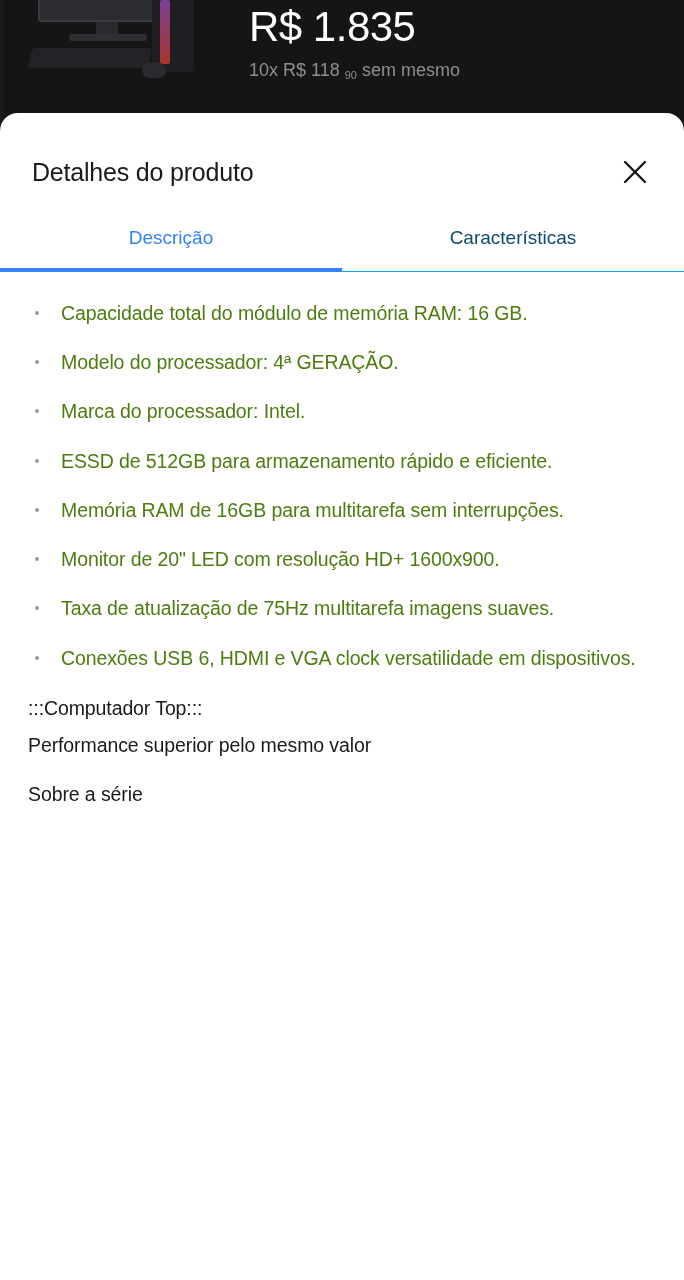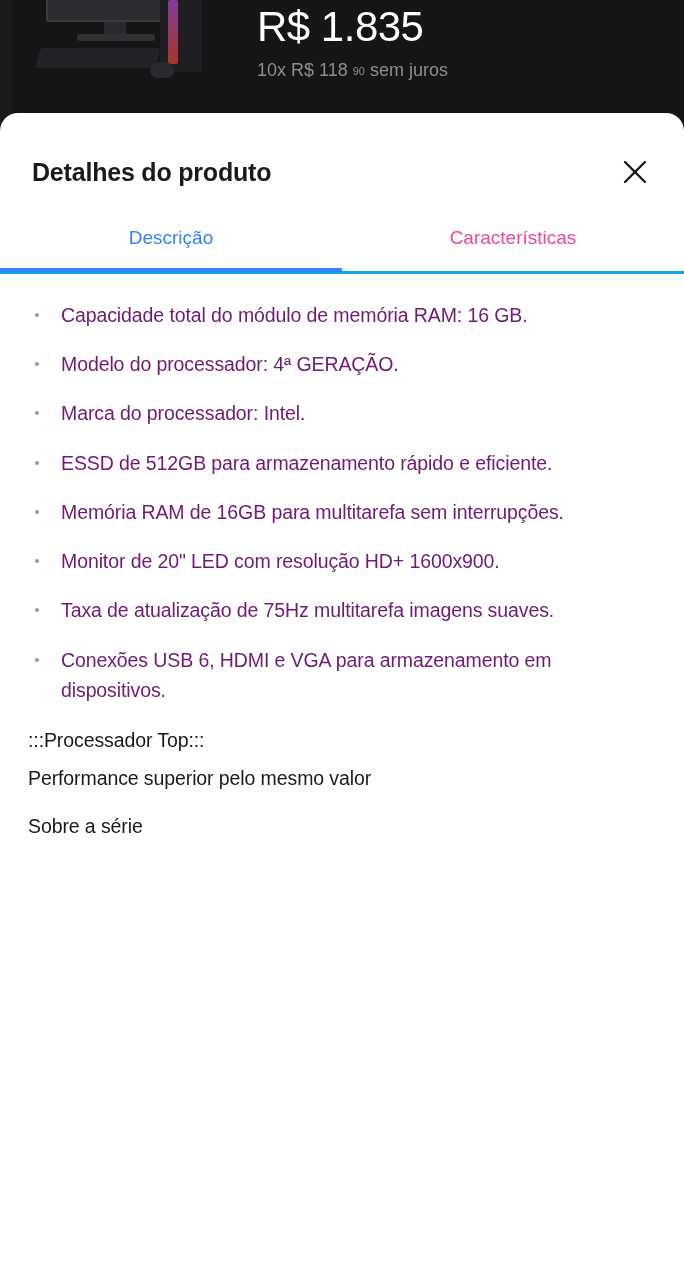--- a/index.html
+++ b/index.html
@@ -14,21 +14,21 @@
     position: relative;
     width: 684px;
     height: 1280px;
     background: #1a1a1a;
     overflow: hidden;
   }
 
   
   .bg-header {
     position: absolute;
-    top: 0; left: 12px; right: 0;
+    top: 0; left: 4px; right: 0;
     height: 125px;
     background: #151515;
     overflow: hidden;
   }
   .bg-product-image {
     position: absolute;
     left: 20px;
     top: -30px;
     width: 190px;
     height: 150px;
@@ -95,21 +95,21 @@
     font-weight: 400;
     color: #ffffff;
     letter-spacing: -0.5px;
     line-height: 54px;
   }
   .price-installment {
     font-size: 18px;
     color: #8e8e93;
     margin-top: 6px;
     display: flex;
-    align-items: center;
+    align-items: flex-end;
     gap: 5px;
   }
   .price-installment .sup { font-size: 11px; vertical-align: super; }
 
   
   .sheet {
     position: absolute;
     left: 0; right: 0;
     top: 113px;
     bottom: 0;
@@ -118,44 +118,44 @@
     overflow: hidden;
   }
   .sheet-header {
     display: flex;
     align-items: center;
     justify-content: space-between;
     padding: 40px 30px 22px 32px;
   }
   .sheet-title {
     font-size: 25px;
-    font-weight: 700;
+    font-weight: 400;
     color: #1a1a1a;
     letter-spacing: -0.2px;
   }
   .close-btn {
     width: 38px; height: 38px;
     display: flex;
     align-items: center;
     justify-content: center;
     cursor: pointer;
   }
   .close-btn svg { display: block; }
 
   .tabs {
     display: flex;
     position: relative;
-    border-bottom: 3px solid #0ea5e9;
+    border-bottom: 1px solid #0ea5e9;
   }
   .tab {
     flex: 1;
     text-align: center;
     padding: 14px 0 22px 0;
     font-size: 19px;
-    color: #ec4899;
+    color: #0c4a6e;
     cursor: pointer;
   }
   .tab.active {
     color: #3483fa;
   }
   .tab-indicator {
     position: absolute;
     bottom: -1px;
     left: 0;
     width: 50%;
@@ -172,21 +172,21 @@
     list-style: none;
     margin: 0 0 0 4px;
     padding: 0;
   }
   ul.specs li {
     position: relative;
     padding-left: 29px;
     margin-bottom: 19px;
     font-size: 19.5px;
     line-height: 1.55;
-    color: #701a75;
+    color: #4d7c0f;
     letter-spacing: -0.1px;
   }
   ul.specs li::before {
     content: "";
     position: absolute;
     left: 3px;
     top: 13px;
     width: 4px;
     height: 4px;
     border-radius: 50%;
@@ -217,21 +217,21 @@
       <div class="mouse"></div>
     </div>
 
     <div class="price-block">
       <div class="price-main">R$ 1.835</div>
       <div class="price-installment">
         <span>10x</span>
         <span>R$</span>
         <span>118</span>
         <span class="sup">90</span>
-        <span>sem juros</span>
+        <span>sem mesmo</span>
       </div>
     </div>
   </div>
 
   <div class="sheet">
 
     <div class="sheet-header">
       <div class="sheet-title">Detalhes do produto</div>
       <div class="close-btn">
         <svg width="28" height="28" viewBox="0 0 28 28" aria-hidden="true">
@@ -249,22 +249,22 @@
 
     <div class="content">
       <ul class="specs">
         <li>Capacidade total do módulo de memória RAM: 16 GB.</li>
         <li>Modelo do processador: 4ª GERAÇÃO.</li>
         <li>Marca do processador: Intel.</li>
         <li>ESSD de 512GB para armazenamento rápido e eficiente.</li>
         <li>Memória RAM de 16GB para multitarefa sem interrupções.</li>
         <li>Monitor de 20" LED com resolução HD+ 1600x900.</li>
         <li>Taxa de atualização de 75Hz multitarefa imagens suaves.</li>
-        <li>Conexões USB 6, HDMI e VGA para armazenamento em dispositivos.</li>
+        <li>Conexões USB 6, HDMI e VGA clock versatilidade em dispositivos.</li>
       </ul>
 
-      <div class="para">:::Processador Top:::</div>
+      <div class="para">:::Computador Top:::</div>
       <div class="para">Performance superior pelo mesmo valor</div>
       <div class="para spaced">Sobre a série</div>
     </div>
 
   </div>
 </div>
 
 </body></html>

